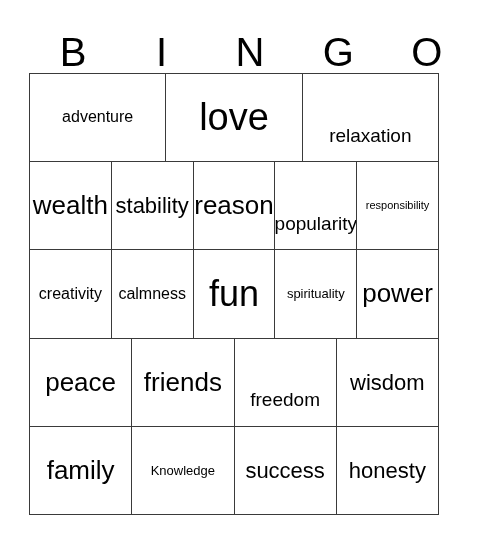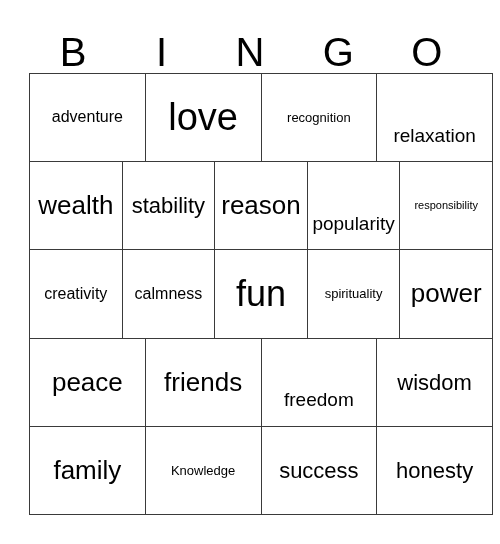--- a/index.html
+++ b/index.html
@@ -37,21 +37,21 @@
     font-size: 40px;
     line-height: 42px;
     font-weight: 400;
     letter-spacing: 0px;
     color: #000000;
     user-select: none;
   }
 
   
   #bingo-grid {
-    width: 464px;
+    width: 410px;
     height: 442px;
     border-top: 1px solid #3a3a3a;
     border-left: 1px solid #3a3a3a;
     box-sizing: border-box;
     display: flex;
     flex-direction: column;
   }
   .bingo-row {
     display: flex;
     flex: 1 1 0;
@@ -102,23 +102,20 @@
   </div>
 
   <div id="bingo-grid">
 
     <div class="bingo-row">
       <div class="bingo-cell">
           <span class="cell-text fs-xs">adventure</span>
         </div>
       <div class="bingo-cell">
           <span class="cell-text fs-xxl">love</span>
-        </div>
-      <div class="bingo-cell">
-          <span class="cell-text fs-xxs">recognition</span>
         </div>
       <div class="bingo-cell">
           <span class="cell-text fs-sm">relaxation</span>
         </div>
     </div>
 
     <div class="bingo-row">
       <div class="bingo-cell">
           <span class="cell-text fs-lg">wealth</span>
         </div>

